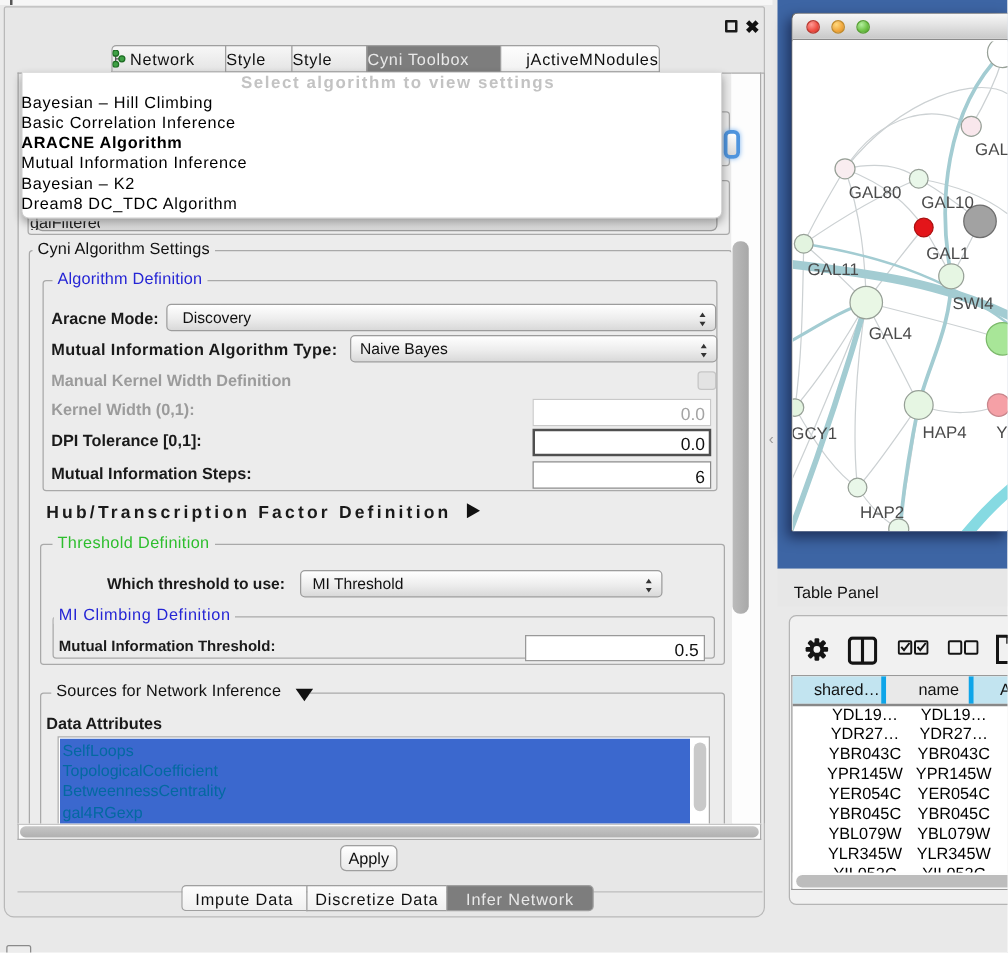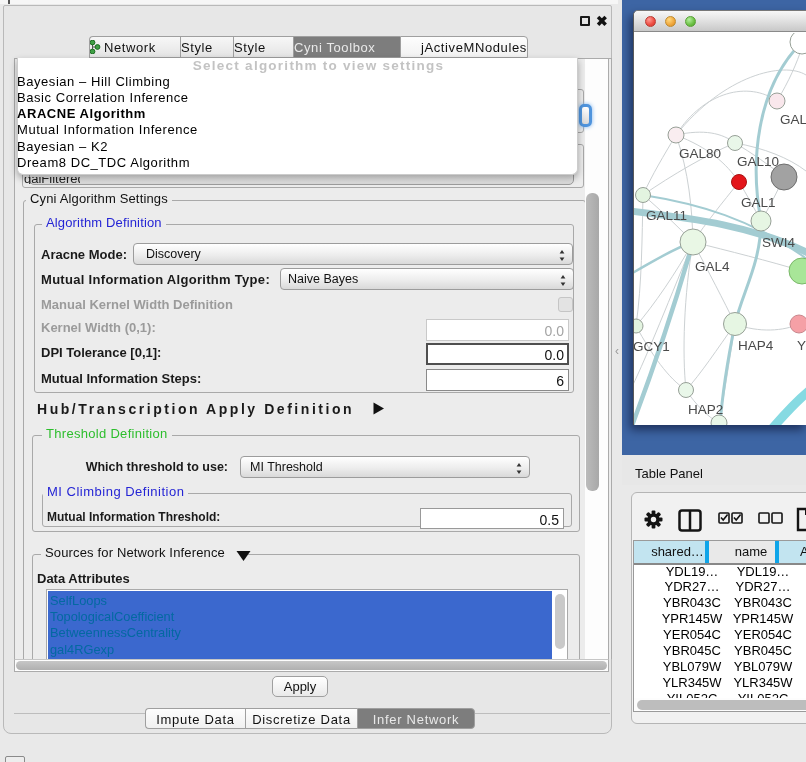--- a/index.html
+++ b/index.html
@@ -43,21 +43,21 @@
 
 #popup { position:absolute; left:13px; top:52px; width:561px; height:117px;
   background:#fff; border:1px solid #cccccc; border-top:none; border-radius:0 0 6px 6px;
   box-shadow:0 3px 7px rgba(0,0,0,.32); z-index:30; }
 #popup .prompt { position:absolute; top:0px; left:0; width:100%; text-align:center; padding-left:42px;
   color:#c3c3c3; font-size:13.5px; font-weight:bold; letter-spacing:1.25px; }
 #popup .item { position:absolute; left:-1px; font-size:13px; color:#000; letter-spacing:0.55px; }
 
 .sbthumb { position:absolute; background:#b3b3b3; border-radius:6px; }
 
-#applybtn { position:absolute; left:268px; top:670px; width:56px; height:21px;
+#applybtn { position:absolute; left:268px; top:670px; width:46px; height:21px;
   background:linear-gradient(#ffffff,#e9e9e9); border:1px solid #9f9f9f; border-radius:5px;
   font-size:13px; color:#111; text-align:center; line-height:19px; }
 
 #btabs { position:absolute; left:141px; top:702px; height:21px; display:flex; z-index:5; }
 .btab { height:21px; line-height:21px; font-size:13px; letter-spacing:0.7px; color:#111; text-align:center;
   background:linear-gradient(#fdfdfd,#f0f0f0); border:1px solid #9f9f9f; border-right:none; }
 .btab:first-child { border-radius:4px 0 0 4px; }
 .btab:last-child { border-right:1px solid #9f9f9f; border-radius:0 4px 4px 0; }
 .btab.sel { background:#7d7d7d; color:#e9e9e9; }
 
@@ -136,21 +136,21 @@
             </svg></span></div>
       <div class="lbl dis" style="left:26px;top:238px;">Manual Kernel Width Definition</div>
       <div class="abs" style="left:543px;top:238px;width:15px;height:15px;background:#e3e3e3;border:1px solid #c5c5c5;border-radius:3px;"></div>
       <div class="lbl dis" style="left:26px;top:261px;">Kernel Width (0,1):</div>
       <div class="field dis" style="left:411px;top:260px;width:143px;height:22px;padding-top:3px;">0.0</div>
       <div class="lbl" style="left:26px;top:286px;">DPI Tolerance [0,1]:</div>
       <div class="field" style="left:411px;top:284px;width:143px;height:22px;padding-top:2px;border:2px solid #4f4f4f;padding-right:3px;">0.0</div>
       <div class="lbl" style="left:26px;top:312px;">Mutual Information Steps:</div>
       <div class="field" style="left:411px;top:310px;width:143px;height:22px;padding-top:3px;border-color:#8a8a8a;">6</div>
 
-      <div class="lbl" style="left:22px;top:342px;font-size:14px;letter-spacing:2.55px;">Hub/Transcription Apply Definition</div>
+      <div class="lbl" style="left:22px;top:342px;font-size:14px;letter-spacing:2.55px;">Hub/Transcription Factor Definition</div>
       <svg class="abs" style="left:358px;top:343px;" width="12" height="13">
           <path d="M0.5 0.5 L11 6.5 L0.5 12.5 Z" fill="#111"></path>
         </svg>
 
       <div class="group" style="left:17px;top:376px;width:548px;height:97px;">
         <div class="gtitle green" style="left:9px;letter-spacing:0.3px;">Threshold Definition</div>
       </div>
       <div class="lbl" style="left:225px;top:401px;width:0;">
           <span style="position:absolute;right:12px;font-size:12.5px;">Which threshold to use:</span>
         </div>

